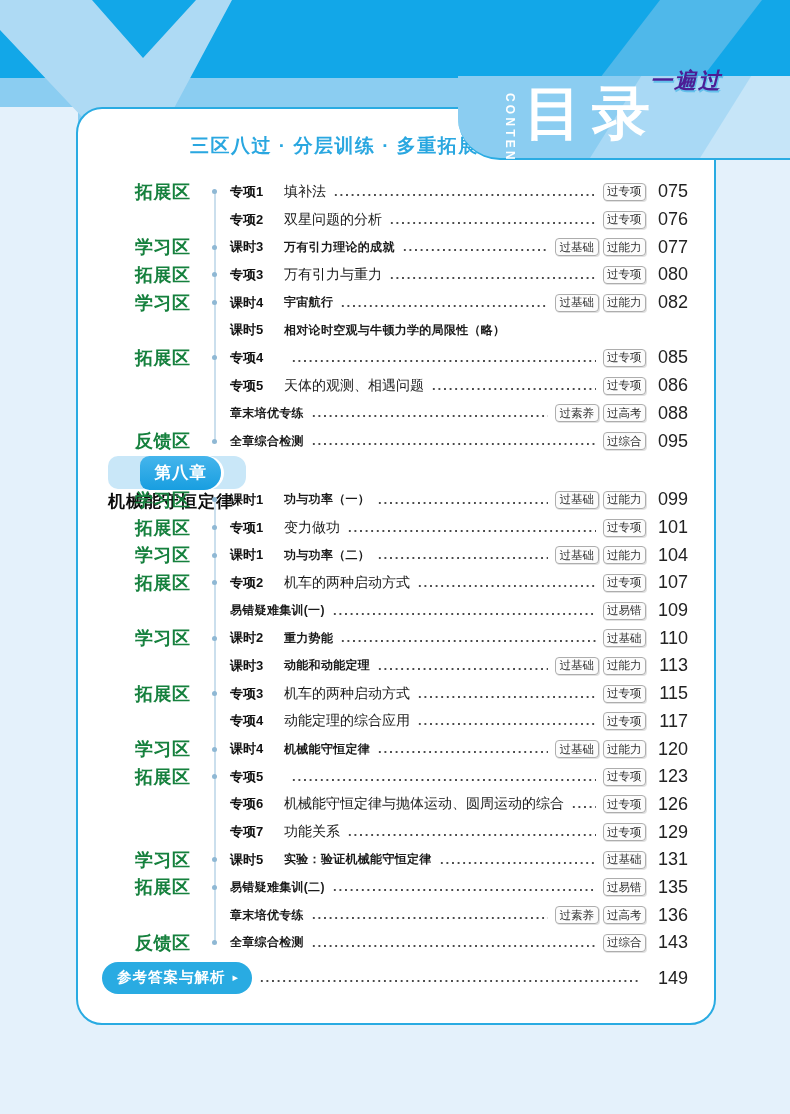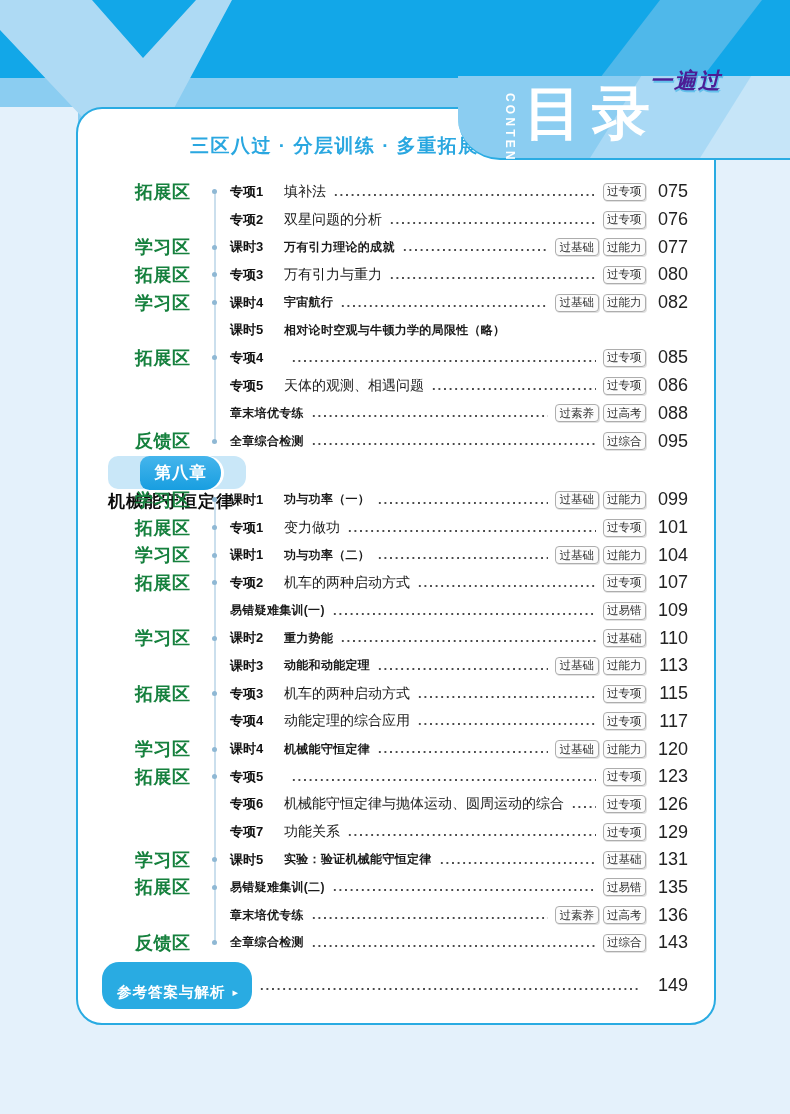--- a/index.html
+++ b/index.html
@@ -81,21 +81,21 @@
     color:#fff; font-weight:900; font-size:16.5px; letter-spacing:1px;
     padding:6px 14px 6px 15px; border-radius:10px 18px 18px 10px;
     margin-right:13px; box-shadow:3px 0 0 #fff;
   }
   .chapter-title { font-size:17px; font-weight:900; color:#0d0d0d; letter-spacing:1px; }
   
   .footer-row { position:absolute; left:24px; right:26px; top:853px; display:flex; align-items:center; }
   .answers-pill {
     background:#29ABE2; color:#fff; border-radius:17px;
     font-size:14.5px; font-weight:800; letter-spacing:1px;
-    padding:21px 13px 7px 15px; display:flex; align-items:center; gap:7px; flex:none;
+    padding:6px 13px 7px 15px; display:flex; align-items:center; gap:7px; flex:none;
   }
   .answers-arrow { font-size:11px; }
 </style>
 </head>
 <body>
 
 <svg class="top-decor" width="790" height="170">
   <rect x="0" y="0" width="790" height="78" fill="#12A7E8"></rect>
   <rect x="0" y="78" width="790" height="82" fill="#8BCDF1"></rect>
   <rect x="0" y="107" width="78" height="55" fill="#E4F1FB"></rect>

